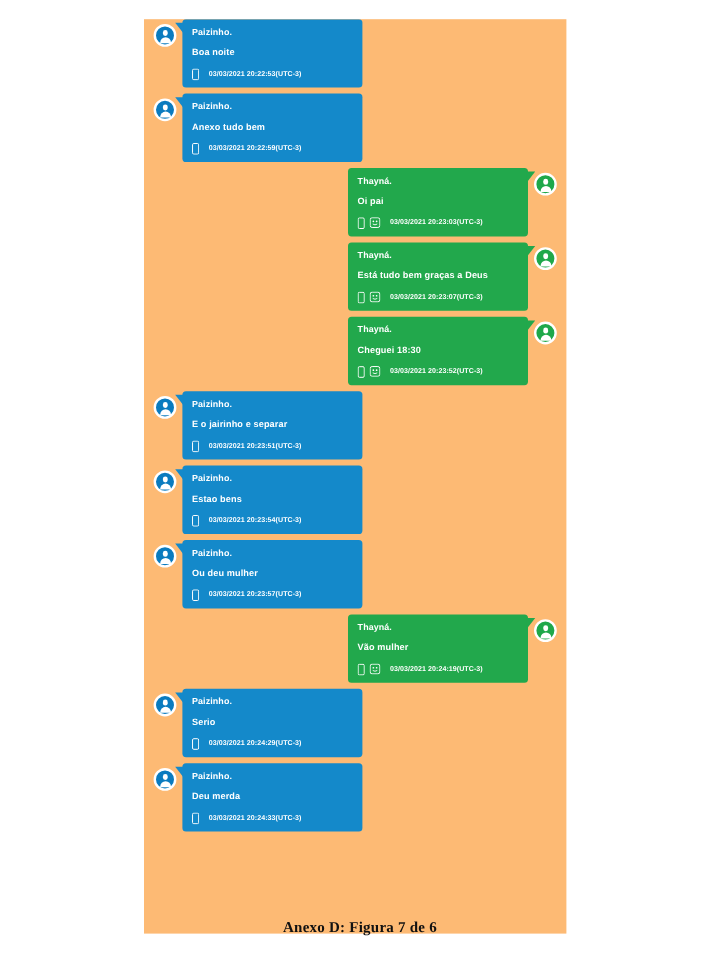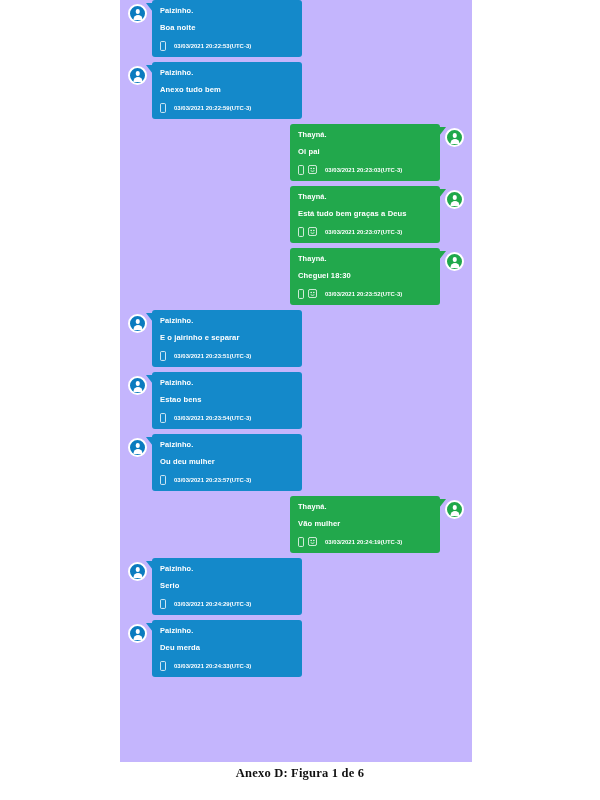--- a/index.html
+++ b/index.html
@@ -19,24 +19,24 @@
   #page {
     position: relative;
     width: 600px;
     height: 800px;
   }
 
   
   #chat-panel {
     position: absolute;
     left: 120px;
-    top: 0px;
+    top: 16px;
     width: 352px;
     height: 762px;
-    background: #c4b5fd;
+    background: #fdba74;
     overflow: hidden;
   }
 
   .msg-row {
     position: relative;
     display: flex;
     align-items: flex-start;
     margin: 0 0 5px 0;
   }
   .msg-row.incoming { justify-content: flex-start; padding-left: 8px; }
@@ -400,15 +400,15 @@
                   <rect x="0.6" y="0.6" width="6.8" height="11.8" rx="1.4" ry="1.4" fill="none" stroke="#ffffff" stroke-width="1.1"></rect>
                 </svg>
               </span>
               <span class="timestamp">03/03/2021 20:24:33(UTC-3)</span>
             </div>
           </div>
         </div>
       </div>
   </div>
 
-  <div id="caption">Anexo D: Figura 1 de 6</div>
+  <div id="caption">Anexo D: Figura 7 de 6</div>
 
 </div>
 
 </body></html>

